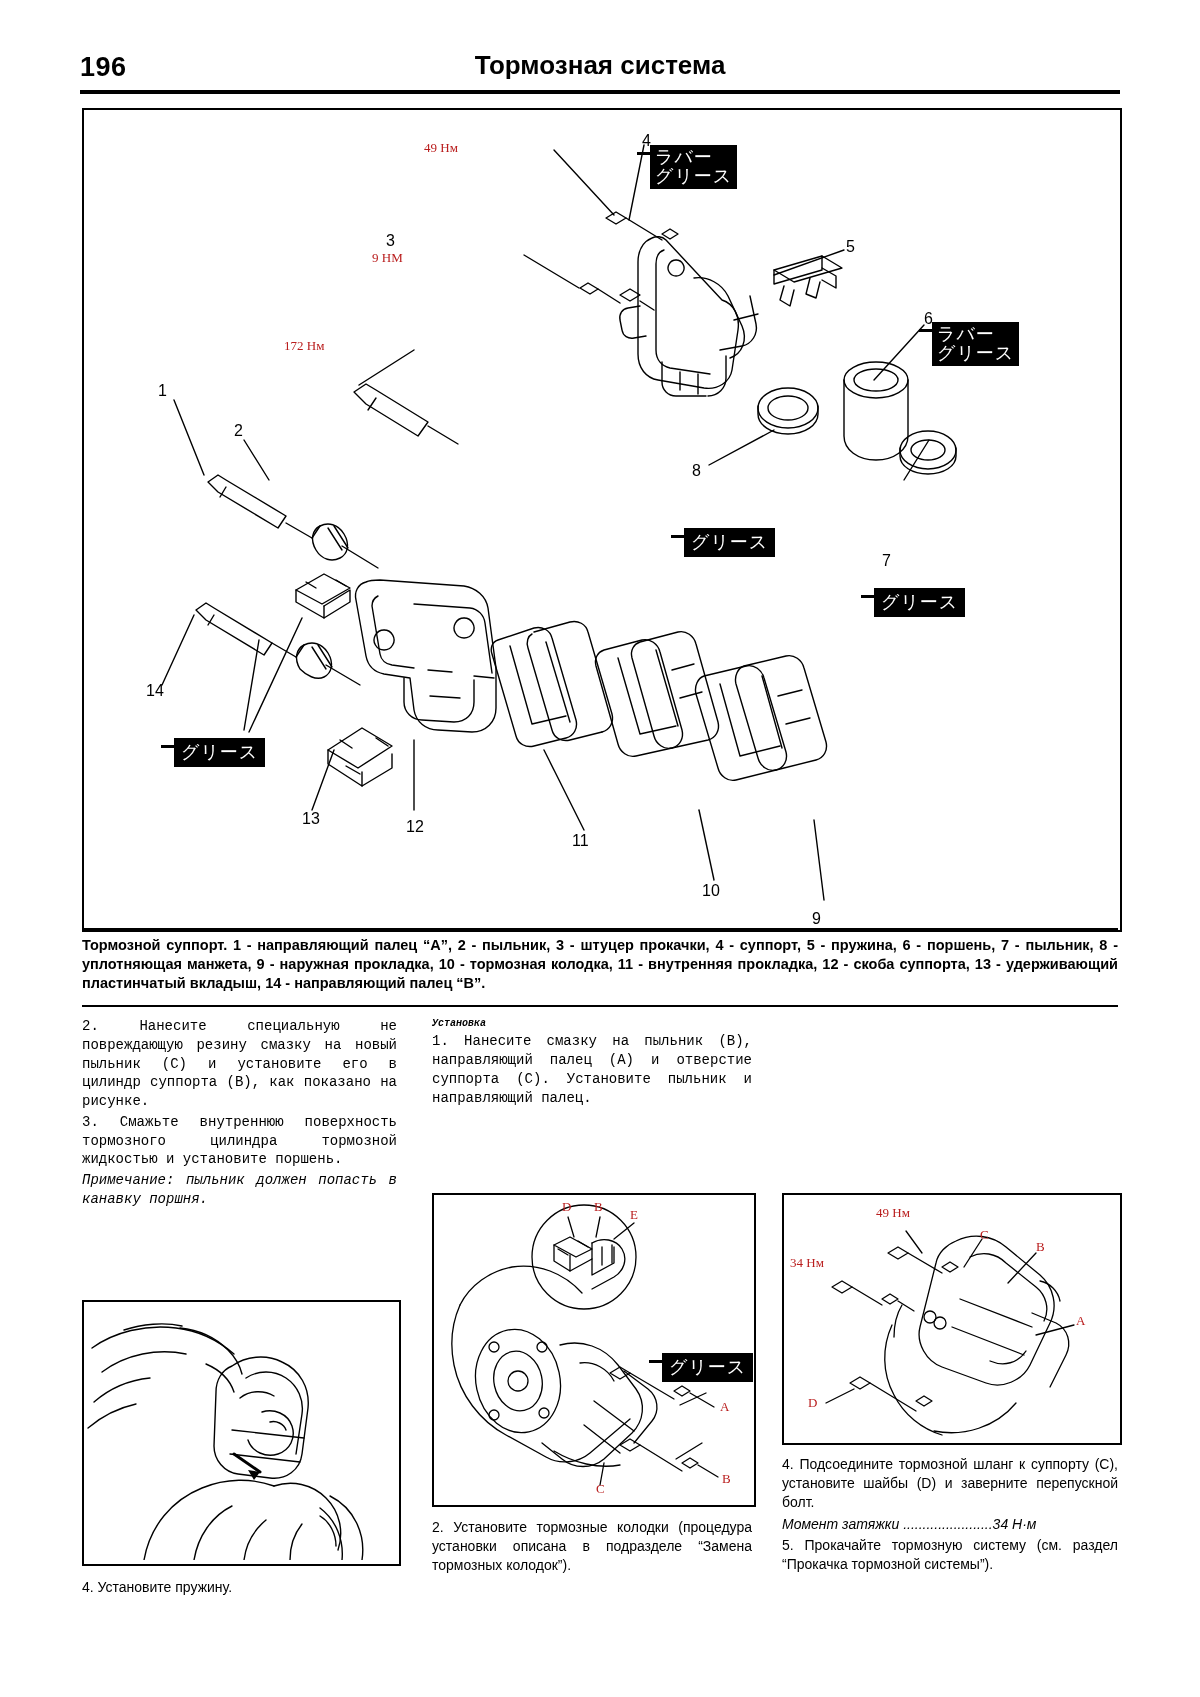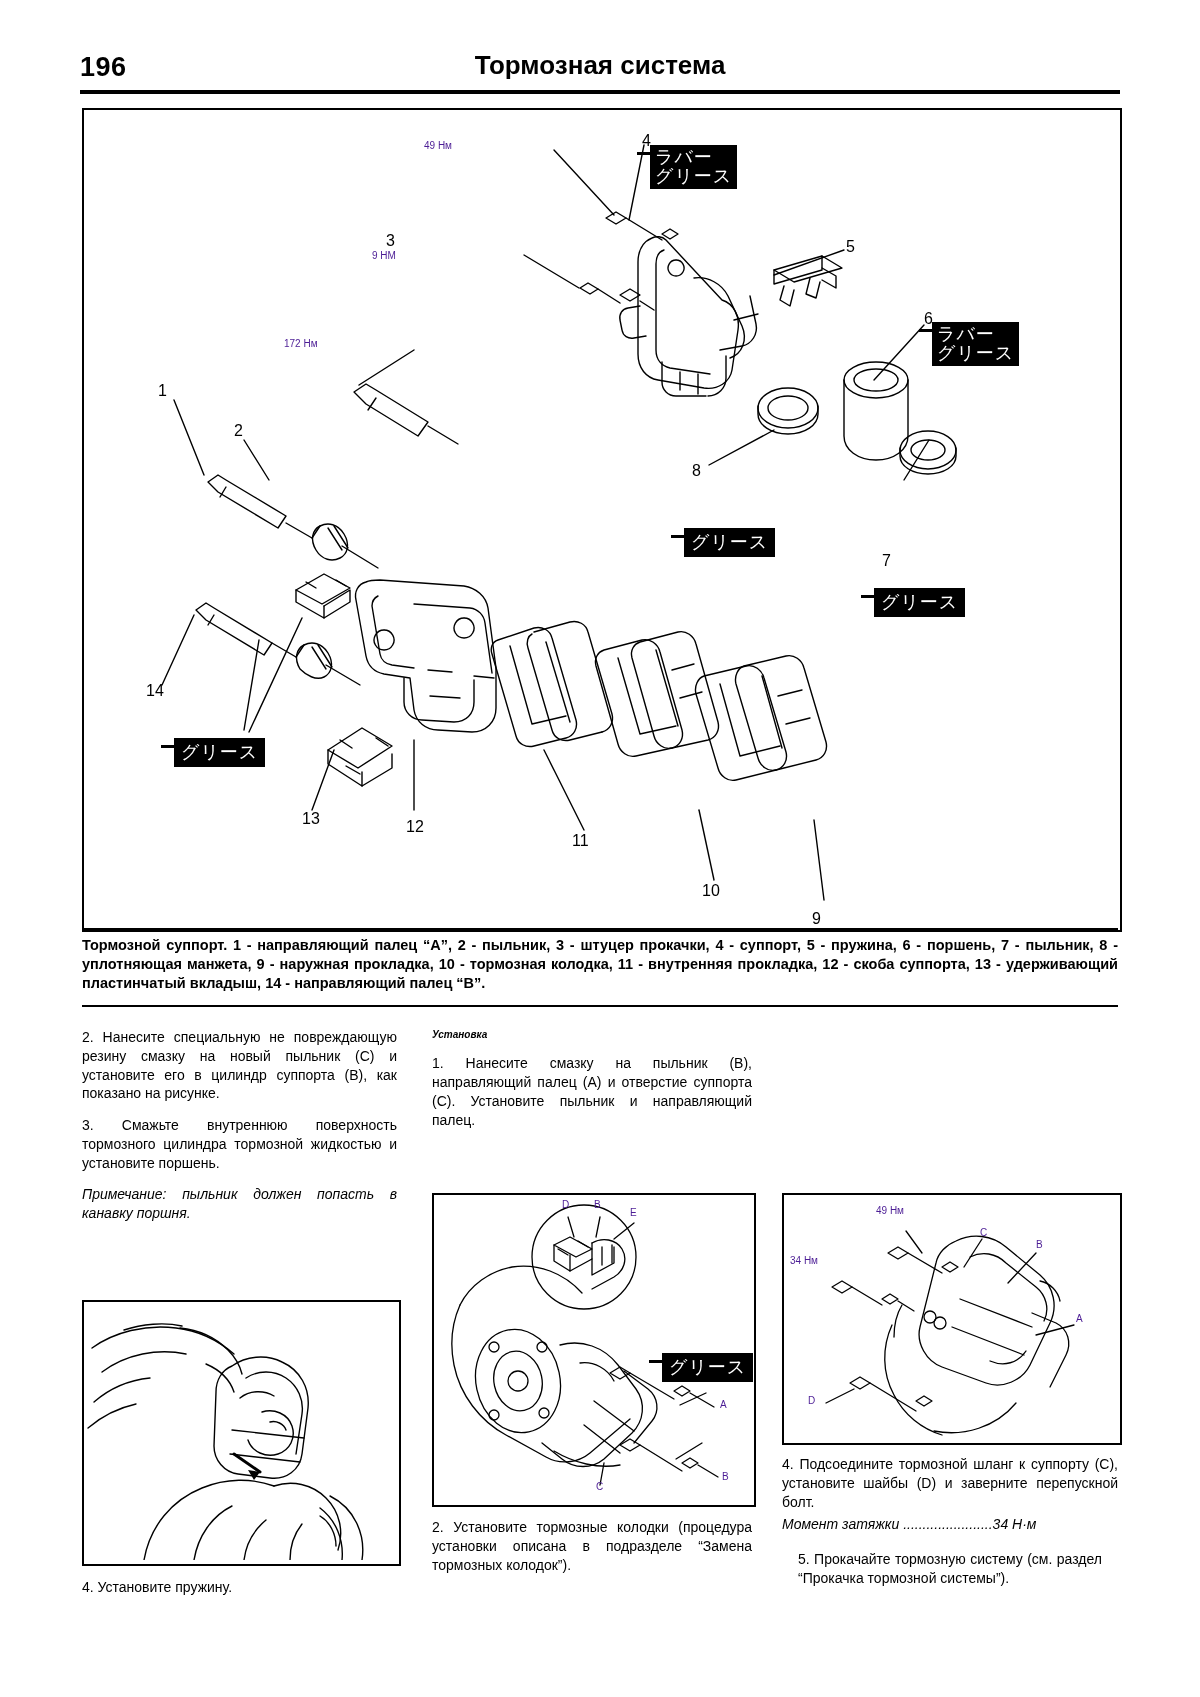--- a/index.html
+++ b/index.html
@@ -63,23 +63,23 @@
     left: 82px;
     top: 108px;
     width: 1036px;
     height: 820px;
     border: 2px solid #000;
     background: #fff;
     overflow: hidden;
   }
   .dg { position: absolute; }
   .dg-label {
-    font-size: 10px;
-    font-family: Liberation Sans, sans-serif;
-    color: #4c1d95;
+    font-size: 13px;
+    font-family: Liberation Serif, serif;
+    color: #b91c1c;
     white-space: nowrap;
   }
   .dg-num {
     font-size: 16px;
     font-weight: normal;
   }
   .jp-tag {
     background: #000;
     color: #fff;
     font-size: 18px;
@@ -130,21 +130,21 @@
   }
 
   
   .col {
     position: absolute;
     top: 1015px;
     font-size: 14px;
     line-height: 1.34;
     text-align: justify;
   }
-  .col p { margin: 13px 0 2px 0; }
+  .col p { margin: 2px 0 2px 0; font-family: Liberation Mono, monospace; }
   .col-1 { left: 82px; width: 315px; }
   .col-2 { left: 432px; width: 320px; }
   .col-3 { left: 782px; width: 336px; }
 
   .sub-head {
     font-style: italic;
     font-weight: bold;
     font-size: 10px;
     margin-bottom: 4px;
   }
@@ -515,16 +515,16 @@
     <div class="dg dg-label" style="left:6px;  top:60px;">34 Нм</div>
     <div class="dg dg-label" style="left:196px; top:32px;">C</div>
     <div class="dg dg-label" style="left:252px; top:44px;">B</div>
     <div class="dg dg-label" style="left:292px; top:118px;">A</div>
     <div class="dg dg-label" style="left:24px;  top:200px;">D</div>
   </div>
 
   <div class="fig-caption fc-caliper">
     <p style="margin:0 0 4px 0;">4. Подсоедините тормозной шланг к суппорту (С), установите шайбы (D) и заверните перепускной болт.</p>
     <p class="torque-line" style="margin:0 0 2px 0;"><span>Момент затяжки .......................</span><span>34 Н·м</span></p>
-    <p style="margin:16px;">5. Прокачайте тормозную систему (см. раздел “Прокачка тормозной системы”).</p>
+    <p style="margin:0;">5. Прокачайте тормозную систему (см. раздел “Прокачка тормозной системы”).</p>
   </div>
 
 </div>
 
 </body></html>

